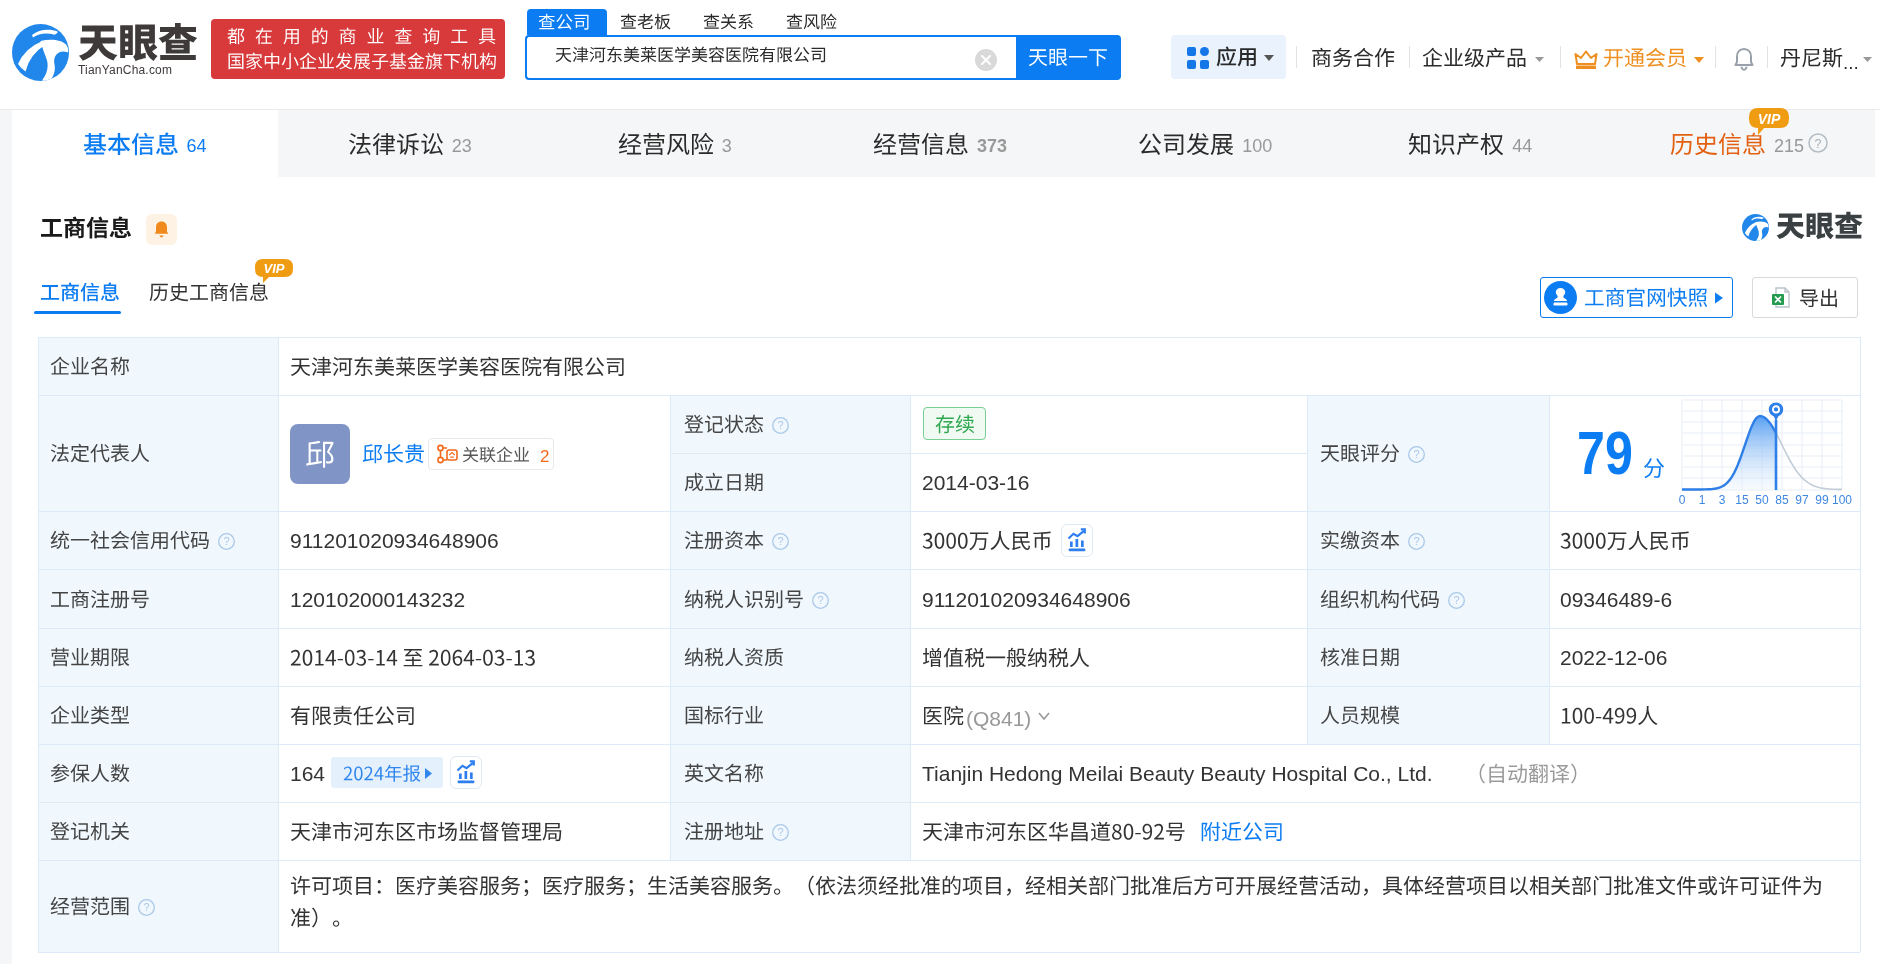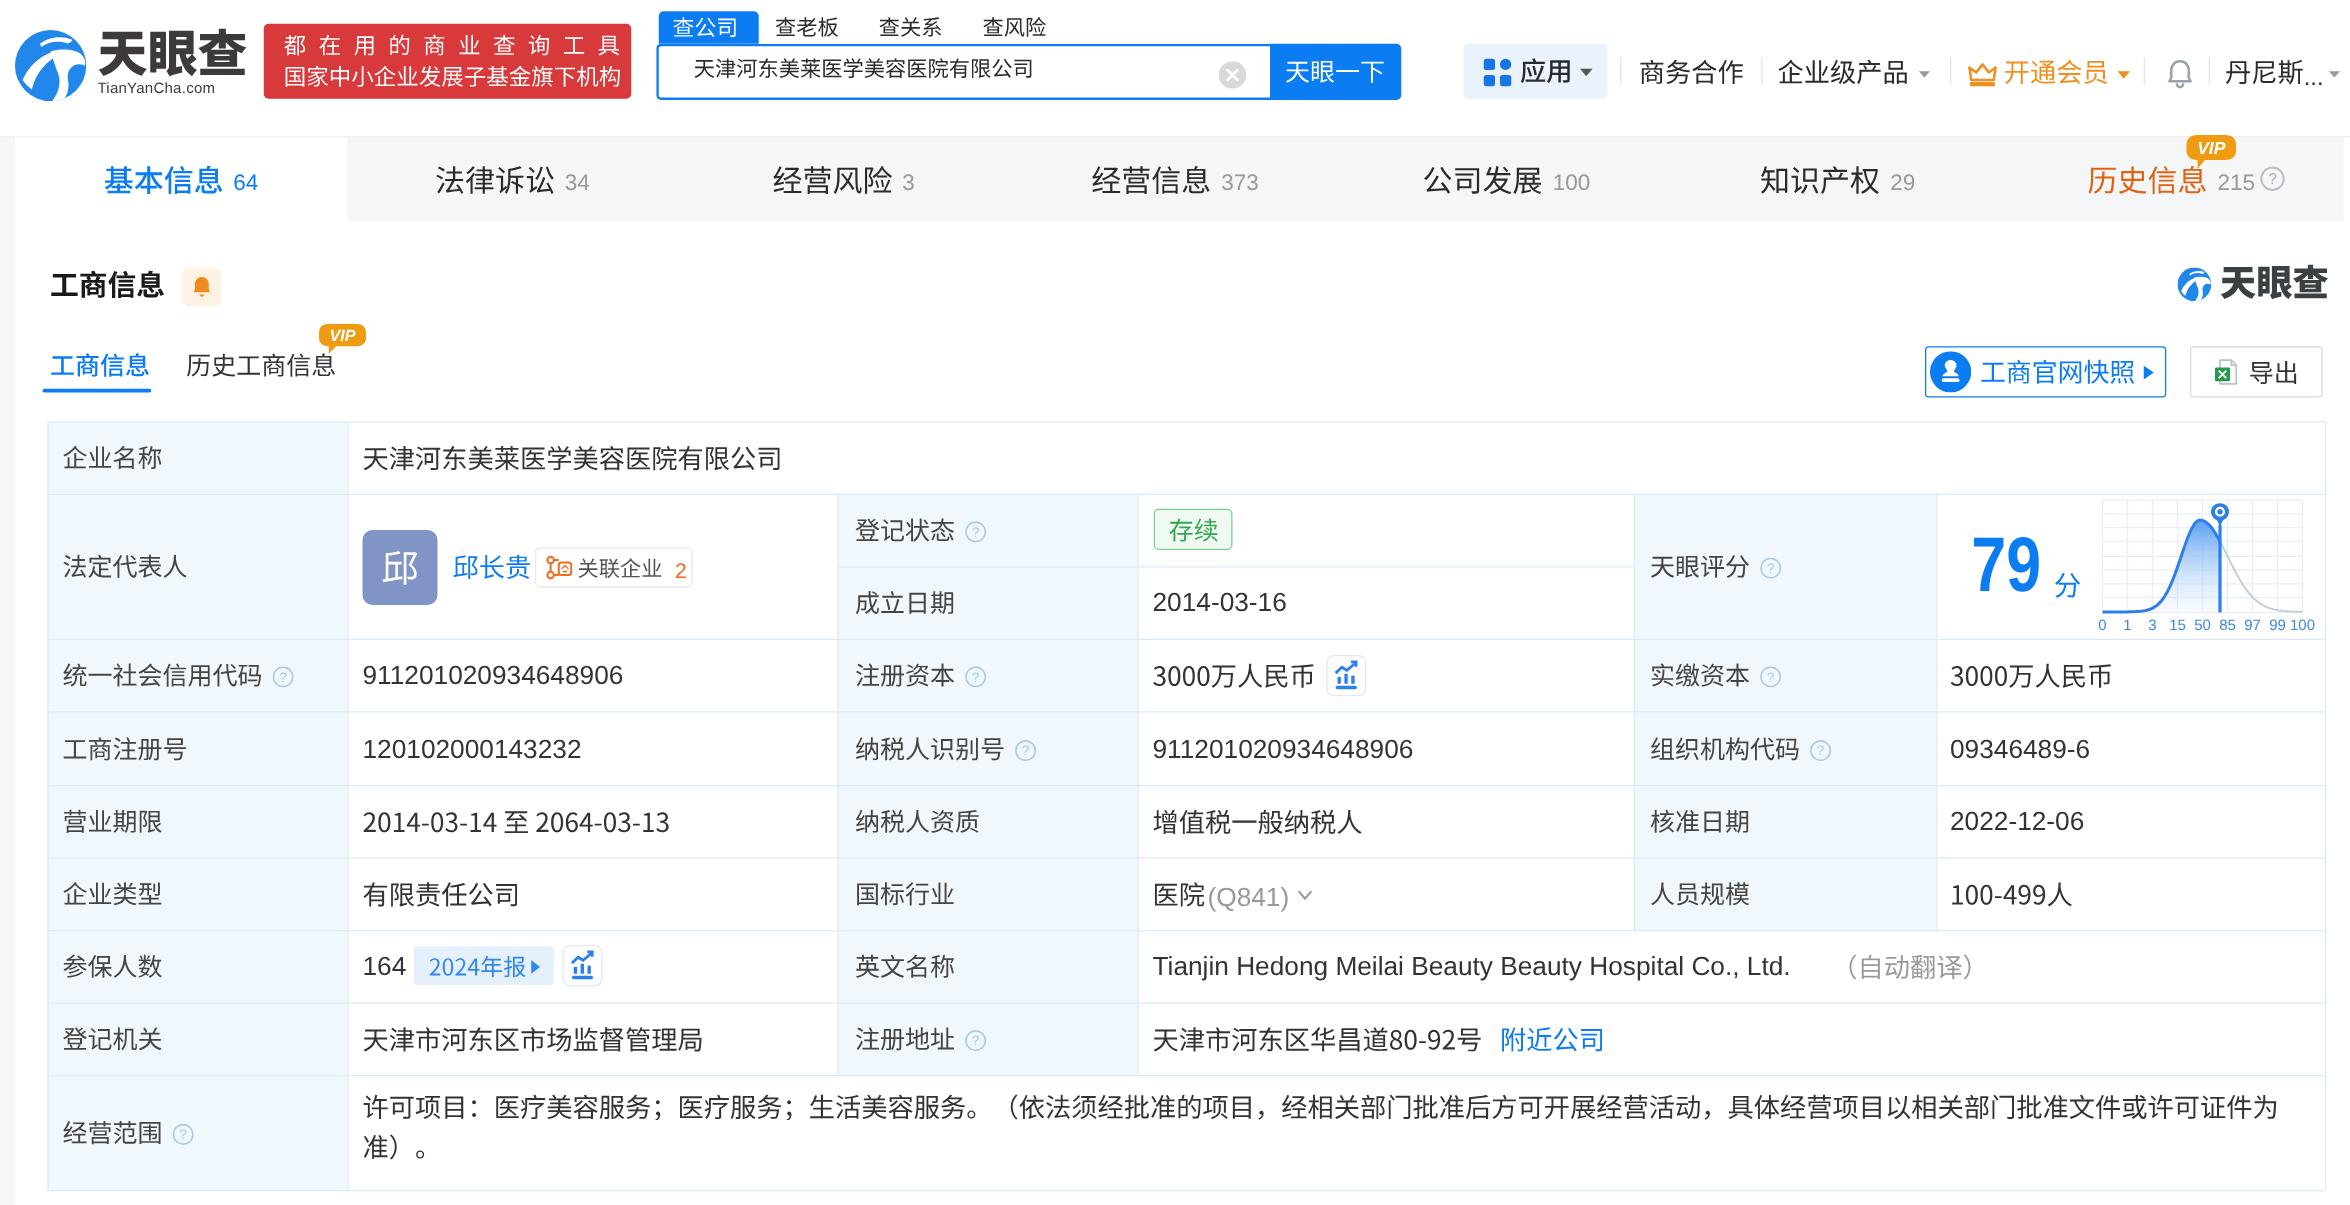--- a/index.html
+++ b/index.html
@@ -136,45 +136,45 @@
     <svg style="display:block" width="96" height="24" viewBox="0 0 96 24">
       <path d="M10.8 14.9L10.8 16.6L6.4 16.6C7.2 15.9 7.9 15.1 8.5 14.2L15.7 14.2C17.2 16.3 19.5 18.2 21.8 19.3C22.2 18.7 22.8 17.9 23.3 17.5C21.5 16.8 19.6 15.6 18.2 14.2L23.0 14.2L23.0 12.3L18.5 12.3L18.5 4.8L22.0 4.8L22.0 3.0L18.5 3.0L18.5 0.9L16.2 0.9L16.2 3.0L7.9 3.0L7.9 0.9L5.7 0.9L5.7 3.0L2.1 3.0L2.1 4.8L5.7 4.8L5.7 12.3L1.0 12.3L1.0 14.2L6.0 14.2C4.6 15.7 2.6 17.1 0.7 17.8C1.2 18.2 1.9 19.0 2.2 19.5C3.6 18.9 4.9 18.0 6.2 16.8L6.2 18.5L10.8 18.5L10.8 20.6L3.0 20.6L3.0 22.5L21.2 22.5L21.2 20.6L13.1 20.6L13.1 18.5L17.9 18.5L17.9 16.6L13.1 16.6L13.1 14.9ZM7.9 4.8L16.2 4.8L16.2 6.2L7.9 6.2ZM7.9 7.8L16.2 7.8L16.2 9.2L7.9 9.2ZM7.9 10.9L16.2 10.9L16.2 12.3L7.9 12.3ZM34.8 8.1L34.8 16.5L29.5 16.5C31.5 14.2 33.3 11.3 34.5 8.1ZM37.2 8.1L37.4 8.1C38.6 11.2 40.3 14.2 42.4 16.5L37.2 16.5ZM34.8 0.9L34.8 5.7L25.5 5.7L25.5 8.1L32.2 8.1C30.5 12.0 27.8 15.6 24.7 17.6C25.3 18.0 26.0 18.9 26.4 19.4C27.5 18.6 28.5 17.7 29.4 16.6L29.4 18.8L34.8 18.8L34.8 23.1L37.2 23.1L37.2 18.8L42.5 18.8L42.5 16.7C43.4 17.7 44.4 18.6 45.4 19.3C45.8 18.7 46.7 17.8 47.2 17.4C44.1 15.5 41.4 11.9 39.7 8.1L46.6 8.1L46.6 5.7L37.2 5.7L37.2 0.9ZM57.2 8.3L57.2 10.1L69.0 10.1L69.0 8.3ZM57.2 11.7L57.2 13.5L69.0 13.5L69.0 11.7ZM56.9 15.2L56.9 23.1L58.8 23.1L58.8 22.3L67.3 22.3L67.3 23.0L69.3 23.0L69.3 15.2ZM58.8 20.4L58.8 17.1L67.3 17.1L67.3 20.4ZM61.0 1.6C61.6 2.5 62.3 3.8 62.6 4.7L55.5 4.7L55.5 6.6L70.9 6.6L70.9 4.7L63.0 4.7L64.7 4.0C64.3 3.1 63.6 1.8 62.9 0.8ZM53.9 1.0C52.8 4.5 50.8 8.0 48.7 10.3C49.1 10.8 49.7 12.0 49.9 12.5C50.6 11.7 51.3 10.8 51.9 9.8L51.9 23.2L54.0 23.2L54.0 6.1C54.8 4.6 55.4 3.1 55.9 1.6ZM78.7 8.0L89.1 8.0L89.1 9.6L78.7 9.6ZM78.7 11.3L89.1 11.3L89.1 12.9L78.7 12.9ZM78.7 4.8L89.1 4.8L89.1 6.4L78.7 6.4ZM78.2 16.2L78.2 19.9C78.2 22.1 79.0 22.7 82.0 22.7C82.7 22.7 86.5 22.7 87.1 22.7C89.6 22.7 90.3 22.0 90.6 18.7C90.0 18.6 89.0 18.3 88.5 17.9C88.4 20.3 88.2 20.6 87.0 20.6C86.1 20.6 82.9 20.6 82.2 20.6C80.7 20.6 80.5 20.5 80.5 19.8L80.5 16.2ZM90.1 16.5C91.2 18.0 92.3 20.1 92.7 21.5L94.8 20.6C94.4 19.2 93.2 17.1 92.1 15.6ZM75.3 16.0C74.8 17.6 73.8 19.7 72.9 21.0L75.0 22.0C75.9 20.6 76.7 18.4 77.3 16.9ZM82.0 15.4C83.2 16.5 84.5 18.1 85.1 19.2L86.9 18.1C86.4 17.1 85.1 15.7 84.0 14.6L91.4 14.6L91.4 3.0L84.5 3.0C84.8 2.4 85.2 1.7 85.6 1.0L82.9 0.6C82.7 1.3 82.4 2.3 82.1 3.0L76.5 3.0L76.5 14.6L83.3 14.6Z" fill="#0b7cf2"></path>
     </svg>
   </div>
 <div class="abs" style="left:186.57px;top:136.5px;font-size:18px;color:#0b7cf2;font-weight:400;line-height:1;white-space:nowrap">64</div>
 <div class="abs" style="left:347.71px;top:131.5px">
     <svg style="display:block" width="96" height="24" viewBox="0 0 96 24">
       <path d="M2.3 2.5C3.9 3.2 5.9 4.4 6.8 5.2L7.9 3.7C6.9 2.9 4.8 1.8 3.3 1.2ZM1.0 9.0C2.6 9.7 4.5 10.8 5.4 11.6L6.5 10.2C5.5 9.4 3.5 8.3 2.0 7.7ZM1.8 21.5L3.3 22.7C4.8 20.5 6.4 17.5 7.7 15.0L6.4 13.8C5.0 16.5 3.1 19.7 1.8 21.5ZM9.3 22.2C9.9 21.9 10.9 21.7 19.9 20.6C20.4 21.5 20.8 22.3 21.0 23.0L22.6 22.2C21.9 20.3 20.0 17.5 18.3 15.4L16.9 16.1C17.6 17.0 18.4 18.1 19.0 19.2L11.4 20.0C12.9 18.0 14.4 15.4 15.7 12.8L22.5 12.8L22.5 11.1L16.2 11.1L16.2 6.8L21.5 6.8L21.5 5.1L16.2 5.1L16.2 1.0L14.4 1.0L14.4 5.1L9.2 5.1L9.2 6.8L14.4 6.8L14.4 11.1L8.1 11.1L8.1 12.8L13.5 12.8C12.3 15.6 10.7 18.1 10.2 18.8C9.6 19.7 9.1 20.3 8.6 20.4C8.9 20.9 9.2 21.8 9.3 22.2ZM30.1 1.0C29.1 2.7 27.0 4.7 25.1 6.0C25.4 6.3 25.8 7.0 26.0 7.4C28.1 6.0 30.4 3.8 31.8 1.7ZM32.7 14.1L32.7 15.6L38.2 15.6L38.2 17.7L31.7 17.7L31.7 19.3L38.2 19.3L38.2 23.0L39.9 23.0L39.9 19.3L46.8 19.3L46.8 17.7L39.9 17.7L39.9 15.6L45.6 15.6L45.6 14.1L39.9 14.1L39.9 12.2L45.3 12.2L45.3 8.6L47.0 8.6L47.0 7.1L45.3 7.1L45.3 3.5L39.9 3.5L39.9 1.0L38.2 1.0L38.2 3.5L33.2 3.5L33.2 5.0L38.2 5.0L38.2 7.1L32.0 7.1L32.0 8.6L38.2 8.6L38.2 10.7L33.0 10.7L33.0 12.2L38.2 12.2L38.2 14.1ZM39.9 5.0L43.6 5.0L43.6 7.1L39.9 7.1ZM39.9 10.7L39.9 8.6L43.6 8.6L43.6 10.7ZM30.5 6.3C29.1 8.8 26.8 11.2 24.7 12.8C25.0 13.3 25.5 14.2 25.7 14.6C26.5 13.8 27.5 12.9 28.4 11.9L28.4 23.0L30.1 23.0L30.1 9.9C30.8 8.9 31.5 7.9 32.0 6.9ZM50.6 2.7C52.0 3.9 53.9 5.6 54.7 6.7L56.0 5.3C55.1 4.3 53.2 2.6 51.7 1.5ZM52.6 22.6L52.6 22.5C52.9 22.0 53.5 21.5 57.5 18.1C57.3 17.8 57.0 17.1 56.8 16.6L54.5 18.6L54.5 8.5L49.0 8.5L49.0 10.2L52.7 10.2L52.7 18.9C52.7 20.1 52.0 20.9 51.6 21.3C51.9 21.5 52.4 22.2 52.6 22.6ZM58.6 3.2L58.6 10.0C58.6 13.6 58.3 18.5 55.9 21.9C56.3 22.1 57.0 22.6 57.3 23.0C59.9 19.4 60.3 14.0 60.4 10.2L64.7 10.2L64.7 14.1C63.6 13.6 62.6 13.1 61.6 12.7L60.8 14.0C62.0 14.6 63.4 15.2 64.7 15.9L64.7 23.0L66.4 23.0L66.4 16.8C67.7 17.5 68.9 18.2 69.7 18.8L70.6 17.3C69.6 16.6 68.1 15.7 66.4 14.9L66.4 10.2L70.8 10.2L70.8 8.5L60.4 8.5L60.4 4.6C63.6 4.1 67.1 3.3 69.5 2.4L67.9 1.0C65.8 1.9 61.9 2.7 58.6 3.2ZM74.9 2.6C76.2 3.7 77.8 5.3 78.5 6.3L79.8 5.0C79.0 4.1 77.4 2.5 76.1 1.5ZM84.4 1.3C83.6 5.0 82.2 8.6 80.2 10.8C80.7 11.1 81.4 11.6 81.7 11.9C83.7 9.4 85.2 5.6 86.2 1.6ZM90.3 1.2L88.8 1.6C89.7 5.6 91.4 9.7 93.6 11.8C93.9 11.3 94.5 10.7 95.0 10.3C92.9 8.5 91.2 4.8 90.3 1.2ZM73.4 8.8L73.4 10.5L76.7 10.5L76.7 18.5C76.7 19.7 75.9 20.6 75.4 21.0C75.7 21.2 76.3 21.8 76.5 22.2C76.9 21.7 77.6 21.3 81.8 18.3C81.6 18.0 81.3 17.2 81.2 16.8L78.4 18.6L78.4 8.8ZM81.9 22.0C82.6 21.7 83.5 21.6 92.1 20.5C92.5 21.5 92.9 22.3 93.1 23.1L94.8 22.4C94.0 20.2 92.2 16.7 90.6 14.0L89.1 14.6C89.9 15.9 90.7 17.5 91.4 19.0L84.0 19.8C85.5 17.0 87.1 13.5 88.3 10.1L86.5 9.6C85.4 13.3 83.4 17.3 82.8 18.4C82.2 19.5 81.8 20.2 81.3 20.3C81.5 20.8 81.8 21.6 81.9 22.0Z" fill="#2b2b2b"></path>
     </svg>
   </div>
-<div class="abs" style="left:451.71px;top:136.5px;font-size:18px;color:#999;font-weight:400;line-height:1;white-space:nowrap">34</div>
+<div class="abs" style="left:451.71px;top:136.5px;font-size:18px;color:#999;font-weight:400;line-height:1;white-space:nowrap">23</div>
 <div class="abs" style="left:617.8499999999999px;top:131.5px">
     <svg style="display:block" width="96" height="24" viewBox="0 0 96 24">
       <path d="M1.0 19.8L1.3 21.6C3.5 21.0 6.4 20.2 9.2 19.5L9.0 17.9C6.0 18.6 3.0 19.3 1.0 19.8ZM1.4 11.0C1.8 10.8 2.4 10.7 5.4 10.2C4.3 11.8 3.3 13.0 2.9 13.4C2.1 14.3 1.5 14.9 1.0 15.0C1.2 15.5 1.5 16.4 1.6 16.8C2.1 16.4 2.9 16.2 9.1 15.0C9.0 14.6 9.0 13.9 9.1 13.4L4.3 14.3C6.2 12.1 8.1 9.6 9.7 7.0L8.2 6.0C7.7 6.9 7.1 7.8 6.6 8.6L3.3 8.9C4.8 6.9 6.2 4.3 7.3 1.8L5.6 1.0C4.6 3.8 2.8 7.0 2.2 7.8C1.7 8.6 1.2 9.1 0.8 9.2C1.0 9.7 1.3 10.6 1.4 11.0ZM10.2 2.2L10.2 3.9L18.6 3.9C16.4 7.0 12.4 9.6 8.6 10.8C8.9 11.2 9.4 11.9 9.7 12.3C11.8 11.5 14.0 10.4 15.9 9.0C18.2 10.0 20.8 11.4 22.2 12.3L23.2 10.8C21.9 10.0 19.5 8.8 17.4 7.9C19.1 6.5 20.5 4.8 21.4 2.8L20.1 2.2L19.8 2.2ZM10.3 13.2L10.3 14.8L15.1 14.8L15.1 20.7L8.9 20.7L8.9 22.4L23.1 22.4L23.1 20.7L16.9 20.7L16.9 14.8L21.9 14.8L21.9 13.2ZM31.5 11.3L40.8 11.3L40.8 13.4L31.5 13.4ZM29.8 10.0L29.8 14.7L42.5 14.7L42.5 10.0ZM26.2 7.0L26.2 11.6L27.8 11.6L27.8 8.4L44.3 8.4L44.3 11.6L46.0 11.6L46.0 7.0ZM28.1 16.2L28.1 23.1L29.8 23.1L29.8 22.2L42.6 22.2L42.6 23.1L44.4 23.1L44.4 16.2ZM29.8 20.7L29.8 17.8L42.6 17.8L42.6 20.7ZM39.3 1.0L39.3 3.0L32.5 3.0L32.5 1.0L30.8 1.0L30.8 3.0L25.5 3.0L25.5 4.6L30.8 4.6L30.8 6.3L32.5 6.3L32.5 4.6L39.3 4.6L39.3 6.3L41.1 6.3L41.1 4.6L46.6 4.6L46.6 3.0L41.1 3.0L41.1 1.0ZM51.8 2.1L51.8 9.2C51.8 13.0 51.6 18.2 49.0 21.9C49.4 22.1 50.1 22.7 50.4 23.1C53.2 19.2 53.7 13.3 53.7 9.2L53.7 3.8L66.2 3.8C66.3 16.3 66.3 22.8 69.4 22.8C70.8 22.8 71.1 21.7 71.3 18.6C71.0 18.3 70.4 17.7 70.1 17.3C70.1 19.3 69.9 20.9 69.6 20.9C68.0 20.9 68.0 13.4 68.0 2.1ZM62.6 5.5C62.0 7.5 61.2 9.4 60.2 11.3C58.9 9.6 57.5 8.0 56.3 6.5L54.8 7.3C56.2 9.0 57.8 10.9 59.2 12.9C57.6 15.4 55.8 17.6 53.7 18.9C54.2 19.2 54.8 19.9 55.1 20.3C57.0 18.9 58.8 16.8 60.3 14.4C61.8 16.5 63.1 18.5 64.0 20.0L65.6 19.0C64.7 17.3 63.1 15.0 61.3 12.7C62.5 10.6 63.5 8.3 64.2 6.0ZM82.1 12.6C82.8 14.4 83.5 16.8 83.7 18.4L85.2 18.0C84.9 16.4 84.2 14.1 83.5 12.2ZM86.7 11.9C87.1 13.8 87.6 16.1 87.7 17.7L89.2 17.4C89.0 15.9 88.6 13.6 88.1 11.7ZM74.0 1.9L74.0 23.0L75.7 23.0L75.7 3.6L78.7 3.6C78.2 5.2 77.5 7.3 76.8 9.0C78.5 10.9 79.0 12.6 79.0 13.9C79.0 14.6 78.8 15.3 78.5 15.6C78.3 15.7 78.0 15.7 77.7 15.8C77.3 15.8 76.8 15.8 76.3 15.7C76.6 16.2 76.7 16.9 76.8 17.3C77.3 17.4 77.9 17.4 78.4 17.3C78.9 17.2 79.3 17.1 79.6 16.8C80.3 16.4 80.6 15.3 80.6 14.0C80.6 12.5 80.2 10.8 78.4 8.8C79.2 6.9 80.1 4.5 80.8 2.5L79.6 1.8L79.4 1.9ZM87.3 0.8C85.8 4.2 83.0 7.2 80.0 9.0C80.4 9.4 80.9 10.1 81.1 10.5C81.9 9.9 82.7 9.2 83.5 8.5L83.5 10.0L91.7 10.0L91.7 8.4L83.7 8.4C85.1 7.0 86.5 5.4 87.6 3.6C89.4 6.0 92.2 8.7 94.6 10.3C94.8 9.8 95.2 9.1 95.5 8.7C93.0 7.2 90.1 4.5 88.5 2.2L88.9 1.3ZM80.8 20.3L80.8 21.9L94.9 21.9L94.9 20.3L90.4 20.3C91.7 18.0 93.1 14.8 94.2 12.2L92.5 11.7C91.7 14.3 90.2 18.0 88.9 20.3Z" fill="#2b2b2b"></path>
     </svg>
   </div>
 <div class="abs" style="left:721.8499999999999px;top:136.5px;font-size:18px;color:#999;font-weight:400;line-height:1;white-space:nowrap">3</div>
 <div class="abs" style="left:872.99px;top:131.5px">
     <svg style="display:block" width="96" height="24" viewBox="0 0 96 24">
       <path d="M1.0 19.8L1.3 21.6C3.5 21.0 6.4 20.2 9.2 19.5L9.0 17.9C6.0 18.6 3.0 19.3 1.0 19.8ZM1.4 11.0C1.8 10.8 2.4 10.7 5.4 10.2C4.3 11.8 3.3 13.0 2.9 13.4C2.1 14.3 1.5 14.9 1.0 15.0C1.2 15.5 1.5 16.4 1.6 16.8C2.1 16.4 2.9 16.2 9.1 15.0C9.0 14.6 9.0 13.9 9.1 13.4L4.3 14.3C6.2 12.1 8.1 9.6 9.7 7.0L8.2 6.0C7.7 6.9 7.1 7.8 6.6 8.6L3.3 8.9C4.8 6.9 6.2 4.3 7.3 1.8L5.6 1.0C4.6 3.8 2.8 7.0 2.2 7.8C1.7 8.6 1.2 9.1 0.8 9.2C1.0 9.7 1.3 10.6 1.4 11.0ZM10.2 2.2L10.2 3.9L18.6 3.9C16.4 7.0 12.4 9.6 8.6 10.8C8.9 11.2 9.4 11.9 9.7 12.3C11.8 11.5 14.0 10.4 15.9 9.0C18.2 10.0 20.8 11.4 22.2 12.3L23.2 10.8C21.9 10.0 19.5 8.8 17.4 7.9C19.1 6.5 20.5 4.8 21.4 2.8L20.1 2.2L19.8 2.2ZM10.3 13.2L10.3 14.8L15.1 14.8L15.1 20.7L8.9 20.7L8.9 22.4L23.1 22.4L23.1 20.7L16.9 20.7L16.9 14.8L21.9 14.8L21.9 13.2ZM31.5 11.3L40.8 11.3L40.8 13.4L31.5 13.4ZM29.8 10.0L29.8 14.7L42.5 14.7L42.5 10.0ZM26.2 7.0L26.2 11.6L27.8 11.6L27.8 8.4L44.3 8.4L44.3 11.6L46.0 11.6L46.0 7.0ZM28.1 16.2L28.1 23.1L29.8 23.1L29.8 22.2L42.6 22.2L42.6 23.1L44.4 23.1L44.4 16.2ZM29.8 20.7L29.8 17.8L42.6 17.8L42.6 20.7ZM39.3 1.0L39.3 3.0L32.5 3.0L32.5 1.0L30.8 1.0L30.8 3.0L25.5 3.0L25.5 4.6L30.8 4.6L30.8 6.3L32.5 6.3L32.5 4.6L39.3 4.6L39.3 6.3L41.1 6.3L41.1 4.6L46.6 4.6L46.6 3.0L41.1 3.0L41.1 1.0ZM57.2 8.4L57.2 9.9L68.9 9.9L68.9 8.4ZM57.2 11.8L57.2 13.2L68.9 13.2L68.9 11.8ZM55.4 4.9L55.4 6.5L70.7 6.5L70.7 4.9ZM61.0 1.6C61.6 2.6 62.4 3.9 62.7 4.8L64.3 4.1C64.0 3.2 63.2 1.9 62.5 1.0ZM56.9 15.3L56.9 23.0L58.4 23.0L58.4 22.1L67.5 22.1L67.5 23.0L69.1 23.0L69.1 15.3ZM58.4 20.6L58.4 16.8L67.5 16.8L67.5 20.6ZM54.1 1.1C52.9 4.7 50.9 8.3 48.8 10.6C49.1 11.0 49.6 11.9 49.8 12.3C50.6 11.4 51.3 10.4 52.1 9.2L52.1 23.1L53.7 23.1L53.7 6.3C54.5 4.8 55.2 3.2 55.8 1.5ZM78.4 7.9L89.5 7.9L89.5 9.8L78.4 9.8ZM78.4 11.2L89.5 11.2L89.5 13.2L78.4 13.2ZM78.4 4.6L89.5 4.6L89.5 6.6L78.4 6.6ZM78.3 16.3L78.3 20.2C78.3 22.1 79.0 22.6 81.8 22.6C82.4 22.6 86.7 22.6 87.3 22.6C89.7 22.6 90.3 21.9 90.5 18.8C90.0 18.7 89.2 18.5 88.8 18.2C88.7 20.6 88.5 21.0 87.2 21.0C86.3 21.0 82.6 21.0 81.9 21.0C80.4 21.0 80.1 20.8 80.1 20.2L80.1 16.3ZM90.3 16.5C91.4 18.0 92.6 20.1 93.0 21.4L94.7 20.6C94.2 19.3 93.0 17.3 91.9 15.8ZM75.6 16.2C75.0 17.7 74.0 19.8 73.1 21.1L74.7 21.9C75.6 20.5 76.5 18.4 77.1 16.9ZM82.1 15.4C83.3 16.5 84.7 18.1 85.3 19.2L86.7 18.3C86.1 17.2 84.7 15.7 83.5 14.6L91.3 14.6L91.3 3.2L84.1 3.2C84.5 2.6 84.9 1.8 85.3 1.1L83.2 0.7C83.0 1.4 82.6 2.4 82.3 3.2L76.7 3.2L76.7 14.6L83.4 14.6Z" fill="#2b2b2b"></path>
     </svg>
   </div>
-<div class="abs" style="left:976.99px;top:136.5px;font-size:18px;color:#999;font-weight:400;line-height:1;white-space:nowrap">373</div>
+<div class="abs" style="left:976.99px;top:136.5px;font-size:18px;color:#999;font-weight:700;line-height:1;white-space:nowrap">373</div>
 <div class="abs" style="left:1138.1299999999999px;top:131.5px">
     <svg style="display:block" width="96" height="24" viewBox="0 0 96 24">
       <path d="M7.8 1.7C6.4 5.3 3.9 8.7 1.2 10.8C1.7 11.1 2.5 11.8 2.9 12.1C5.5 9.8 8.1 6.1 9.7 2.2ZM16.0 1.5L14.2 2.2C16.0 5.8 19.1 9.8 21.6 12.1C22.0 11.7 22.7 11.0 23.1 10.6C20.6 8.6 17.6 4.8 16.0 1.5ZM3.9 21.5C4.8 21.1 6.1 21.0 18.7 20.2C19.4 21.2 19.9 22.1 20.4 22.9L22.1 21.9C20.9 19.7 18.5 16.3 16.3 13.8L14.7 14.5C15.6 15.7 16.7 17.1 17.6 18.5L6.4 19.2C8.8 16.4 11.1 12.8 13.1 9.1L11.2 8.3C9.2 12.3 6.3 16.5 5.4 17.5C4.5 18.7 3.8 19.4 3.2 19.6C3.4 20.1 3.8 21.0 3.9 21.5ZM26.3 6.8L26.3 8.4L40.8 8.4L40.8 6.8ZM26.1 2.5L26.1 4.2L43.5 4.2L43.5 20.3C43.5 20.8 43.3 20.9 42.9 20.9C42.4 21.0 40.8 21.0 39.1 20.9C39.4 21.5 39.6 22.3 39.7 22.9C41.9 22.9 43.4 22.8 44.2 22.5C45.1 22.2 45.3 21.6 45.3 20.4L45.3 2.5ZM29.6 12.6L37.3 12.6L37.3 17.0L29.6 17.0ZM27.8 10.9L27.8 20.4L29.6 20.4L29.6 18.6L39.1 18.6L39.1 10.9ZM64.2 2.2C65.2 3.3 66.6 4.8 67.2 5.7L68.6 4.7C68.0 3.9 66.6 2.4 65.5 1.3ZM51.5 8.6C51.7 8.3 52.5 8.2 54.0 8.2L57.4 8.2C55.8 13.2 53.1 17.1 48.7 19.8C49.2 20.1 49.8 20.8 50.1 21.1C53.2 19.2 55.5 16.8 57.1 13.8C58.1 15.6 59.3 17.2 60.7 18.5C58.7 19.9 56.3 21.0 53.8 21.6C54.1 21.9 54.5 22.6 54.7 23.1C57.4 22.3 60.0 21.2 62.1 19.7C64.3 21.3 66.9 22.4 70.0 23.1C70.3 22.6 70.8 21.9 71.1 21.5C68.2 21.0 65.7 19.9 63.6 18.5C65.6 16.7 67.3 14.3 68.3 11.2L67.0 10.6L66.7 10.7L58.6 10.7C58.9 9.9 59.2 9.0 59.4 8.2L70.3 8.2L70.3 6.4L59.9 6.4C60.3 4.8 60.6 3.0 60.9 1.2L58.9 0.9C58.6 2.8 58.3 4.7 57.9 6.4L53.5 6.4C54.2 5.2 54.8 3.6 55.3 2.0L53.4 1.6C52.9 3.5 52.0 5.4 51.7 5.9C51.5 6.4 51.2 6.8 50.9 6.9C51.1 7.3 51.4 8.2 51.5 8.6ZM62.1 17.4C60.5 16.0 59.2 14.4 58.2 12.5L65.8 12.5C64.9 14.4 63.6 16.1 62.1 17.4ZM79.5 23.1L79.5 23.0C80.0 22.8 80.7 22.6 86.8 21.0C86.7 20.7 86.8 20.0 86.8 19.6L81.6 20.7L81.6 15.8L85.0 15.8C86.6 19.5 89.7 22.0 94.0 23.1C94.2 22.6 94.7 21.9 95.1 21.6C93.0 21.1 91.2 20.4 89.7 19.3C90.9 18.6 92.4 17.7 93.5 16.9L92.2 15.9C91.3 16.7 89.8 17.6 88.6 18.3C87.8 17.6 87.2 16.8 86.7 15.8L94.8 15.8L94.8 14.2L89.8 14.2L89.8 11.7L93.8 11.7L93.8 10.2L89.8 10.2L89.8 7.9L88.1 7.9L88.1 10.2L83.3 10.2L83.3 7.9L81.6 7.9L81.6 10.2L78.0 10.2L78.0 11.7L81.6 11.7L81.6 14.2L77.3 14.2L77.3 15.8L79.9 15.8L79.9 19.7C79.9 20.8 79.2 21.3 78.8 21.6C79.0 21.9 79.4 22.6 79.5 23.1ZM83.3 11.7L88.1 11.7L88.1 14.2L83.3 14.2ZM77.2 3.7L91.6 3.7L91.6 6.1L77.2 6.1ZM75.4 2.1L75.4 9.2C75.4 13.0 75.2 18.4 72.7 22.1C73.2 22.3 74.0 22.8 74.4 23.1C76.8 19.1 77.2 13.2 77.2 9.2L77.2 7.7L93.4 7.7L93.4 2.1Z" fill="#2b2b2b"></path>
     </svg>
   </div>
 <div class="abs" style="left:1242.1299999999999px;top:136.5px;font-size:18px;color:#999;font-weight:400;line-height:1;white-space:nowrap">100</div>
 <div class="abs" style="left:1408.2699999999998px;top:131.5px">
     <svg style="display:block" width="96" height="24" viewBox="0 0 96 24">
       <path d="M13.1 3.0L13.1 22.3L14.9 22.3L14.9 20.4L20.0 20.4L20.0 22.1L21.8 22.1L21.8 3.0ZM14.9 18.7L14.9 4.8L20.0 4.8L20.0 18.7ZM3.8 0.9C3.2 3.9 2.2 6.7 0.8 8.6C1.2 8.9 1.9 9.4 2.3 9.6C3.0 8.6 3.6 7.3 4.2 5.9L6.0 5.9L6.0 9.8L6.0 10.7L1.1 10.7L1.1 12.4L5.9 12.4C5.6 15.6 4.5 19.0 0.8 21.6C1.2 21.9 1.8 22.6 2.1 23.0C4.8 21.0 6.3 18.4 7.1 15.8C8.4 17.3 10.2 19.6 11.1 20.8L12.3 19.2C11.6 18.4 8.6 15.1 7.5 14.0C7.6 13.5 7.7 12.9 7.7 12.4L12.4 12.4L12.4 10.7L7.8 10.7L7.8 9.8L7.8 5.9L11.7 5.9L11.7 4.2L4.8 4.2C5.1 3.2 5.3 2.3 5.5 1.3ZM36.3 4.4L43.6 4.4L43.6 11.6L36.3 11.6ZM34.5 2.7L34.5 13.3L45.4 13.3L45.4 2.7ZM41.7 16.2C43.0 18.3 44.3 21.1 44.9 22.8L46.6 22.1C46.1 20.4 44.7 17.7 43.3 15.6ZM36.2 15.6C35.5 18.1 34.3 20.4 32.7 22.0C33.1 22.2 33.9 22.7 34.2 23.0C35.9 21.3 37.3 18.8 38.1 16.1ZM26.4 2.7C27.7 3.8 29.4 5.4 30.2 6.4L31.4 5.1C30.6 4.1 28.9 2.6 27.6 1.6ZM25.2 8.5L25.2 10.2L28.6 10.2L28.6 18.6C28.6 19.8 27.7 20.8 27.2 21.1C27.6 21.4 28.1 22.0 28.3 22.4C28.7 21.9 29.4 21.4 33.6 18.1C33.3 17.8 33.0 17.0 32.9 16.6L30.3 18.5L30.3 8.5ZM54.3 6.4C55.1 7.5 56.0 9.0 56.4 9.9L58.0 9.2C57.6 8.3 56.7 6.8 55.9 5.8ZM64.5 5.9C64.1 7.1 63.3 8.9 62.6 10.0L51.0 10.0L51.0 13.3C51.0 15.8 50.8 19.4 48.8 22.0C49.2 22.2 50.0 22.8 50.3 23.2C52.4 20.4 52.8 16.2 52.8 13.3L52.8 11.8L70.3 11.8L70.3 10.0L64.4 10.0C65.1 9.0 65.8 7.7 66.5 6.6ZM58.2 1.4C58.8 2.1 59.3 3.1 59.7 3.8L50.6 3.8L50.6 5.6L69.6 5.6L69.6 3.8L61.7 3.8L61.8 3.8C61.5 3.0 60.7 1.8 60.0 0.9ZM92.5 4.9C91.7 9.1 90.3 12.6 88.3 15.3C86.5 12.5 85.4 9.2 84.7 4.9ZM82.2 3.2L82.2 4.9L83.0 4.9C83.9 9.9 85.1 13.7 87.2 16.8C85.3 19.0 83.2 20.5 80.8 21.5C81.2 21.9 81.7 22.6 81.9 23.0C84.3 21.9 86.4 20.4 88.3 18.3C89.8 20.1 91.6 21.6 93.9 23.2C94.2 22.6 94.8 22.0 95.2 21.7C92.8 20.2 90.9 18.6 89.4 16.8C91.9 13.5 93.6 9.1 94.4 3.5L93.3 3.1L93.0 3.2ZM77.1 1.0L77.1 6.0L73.1 6.0L73.1 7.7L76.7 7.7C75.8 11.1 74.1 14.9 72.5 16.9C72.8 17.4 73.3 18.1 73.5 18.7C74.9 16.9 76.2 14.0 77.1 11.0L77.1 23.0L78.9 23.0L78.9 10.8C79.9 12.1 81.3 14.0 81.8 14.9L82.9 13.3C82.3 12.6 79.6 9.5 78.9 8.7L78.9 7.7L82.1 7.7L82.1 6.0L78.9 6.0L78.9 1.0Z" fill="#2b2b2b"></path>
     </svg>
   </div>
-<div class="abs" style="left:1512.2699999999998px;top:136.5px;font-size:18px;color:#999;font-weight:400;line-height:1;white-space:nowrap">29</div>
+<div class="abs" style="left:1512.2699999999998px;top:136.5px;font-size:18px;color:#999;font-weight:400;line-height:1;white-space:nowrap">44</div>
 <div class="abs" style="left:1670px;top:131.5px">
     <svg style="display:block" width="96" height="24" viewBox="0 0 96 24">
       <path d="M2.8 2.1L2.8 9.8C2.8 13.4 2.6 18.4 0.8 22.0C1.3 22.2 2.1 22.7 2.4 23.0C4.3 19.2 4.6 13.7 4.6 9.8L4.6 3.8L22.7 3.8L22.7 2.1ZM11.9 5.1C11.8 6.5 11.8 7.8 11.7 9.1L6.1 9.1L6.1 10.8L11.6 10.8C11.1 15.5 9.7 19.3 5.1 21.6C5.5 21.9 6.0 22.5 6.3 22.9C11.3 20.4 12.8 16.1 13.4 10.8L19.6 10.8C19.3 17.4 18.9 20.0 18.2 20.6C18.0 20.9 17.7 21.0 17.2 21.0C16.7 21.0 15.2 20.9 13.7 20.8C14.0 21.3 14.2 22.1 14.2 22.6C15.7 22.7 17.1 22.7 17.9 22.6C18.8 22.6 19.3 22.4 19.8 21.8C20.7 20.8 21.1 17.9 21.5 9.9C21.5 9.7 21.5 9.1 21.5 9.1L13.5 9.1C13.6 7.8 13.7 6.5 13.7 5.1ZM28.7 6.5L35.1 6.5L35.1 11.0L28.7 11.0ZM37.0 6.5L43.4 6.5L43.4 11.0L37.0 11.0ZM29.7 13.5L28.1 14.1C29.0 16.2 30.2 17.7 31.7 19.0C30.2 19.9 28.1 20.8 25.0 21.4C25.4 21.8 25.9 22.6 26.1 23.0C29.4 22.3 31.6 21.2 33.2 20.0C36.4 22.0 40.7 22.7 46.3 23.0C46.4 22.4 46.8 21.6 47.1 21.1C41.7 20.9 37.7 20.4 34.6 18.8C36.3 17.0 36.8 14.9 36.9 12.7L45.2 12.7L45.2 4.8L37.0 4.8L37.0 1.1L35.1 1.1L35.1 4.8L27.0 4.8L27.0 12.7L35.1 12.7C34.9 14.5 34.5 16.3 33.1 17.8C31.7 16.7 30.6 15.3 29.7 13.5ZM57.2 8.4L57.2 9.9L68.9 9.9L68.9 8.4ZM57.2 11.8L57.2 13.2L68.9 13.2L68.9 11.8ZM55.4 4.9L55.4 6.5L70.7 6.5L70.7 4.9ZM61.0 1.6C61.6 2.6 62.4 3.9 62.7 4.8L64.3 4.1C64.0 3.2 63.2 1.9 62.5 1.0ZM56.9 15.3L56.9 23.0L58.4 23.0L58.4 22.1L67.5 22.1L67.5 23.0L69.1 23.0L69.1 15.3ZM58.4 20.6L58.4 16.8L67.5 16.8L67.5 20.6ZM54.1 1.1C52.9 4.7 50.9 8.3 48.8 10.6C49.1 11.0 49.6 11.9 49.8 12.3C50.6 11.4 51.3 10.4 52.1 9.2L52.1 23.1L53.7 23.1L53.7 6.3C54.5 4.8 55.2 3.2 55.8 1.5ZM78.4 7.9L89.5 7.9L89.5 9.8L78.4 9.8ZM78.4 11.2L89.5 11.2L89.5 13.2L78.4 13.2ZM78.4 4.6L89.5 4.6L89.5 6.6L78.4 6.6ZM78.3 16.3L78.3 20.2C78.3 22.1 79.0 22.6 81.8 22.6C82.4 22.6 86.7 22.6 87.3 22.6C89.7 22.6 90.3 21.9 90.5 18.8C90.0 18.7 89.2 18.5 88.8 18.2C88.7 20.6 88.5 21.0 87.2 21.0C86.3 21.0 82.6 21.0 81.9 21.0C80.4 21.0 80.1 20.8 80.1 20.2L80.1 16.3ZM90.3 16.5C91.4 18.0 92.6 20.1 93.0 21.4L94.7 20.6C94.2 19.3 93.0 17.3 91.9 15.8ZM75.6 16.2C75.0 17.7 74.0 19.8 73.1 21.1L74.7 21.9C75.6 20.5 76.5 18.4 77.1 16.9ZM82.1 15.4C83.3 16.5 84.7 18.1 85.3 19.2L86.7 18.3C86.1 17.2 84.7 15.7 83.5 14.6L91.3 14.6L91.3 3.2L84.1 3.2C84.5 2.6 84.9 1.8 85.3 1.1L83.2 0.7C83.0 1.4 82.6 2.4 82.3 3.2L76.7 3.2L76.7 14.6L83.4 14.6Z" fill="#e2600f"></path>
     </svg>
   </div>
 <div class="abs" style="left:1774px;top:136.5px;font-size:18px;color:#999;font-weight:400;line-height:1;white-space:nowrap">215</div>
 <svg class="abs" style="left:1749px;top:108px;" width="40" height="28" viewBox="0 0 40 28">
     <path d="M9 0 L31 0 Q40 0 40 9 L40 11 Q40 20 31 20 L15 20 L9 27 L9 20 Q0 20 0 11 L0 9 Q0 0 9 0 Z" fill="#f09c13"></path>
 <text x="20" y="15.5" font-size="14" font-weight="bold" font-style="italic" fill="#fff" text-anchor="middle" font-family="Liberation Sans">VIP</text>
   </svg>

